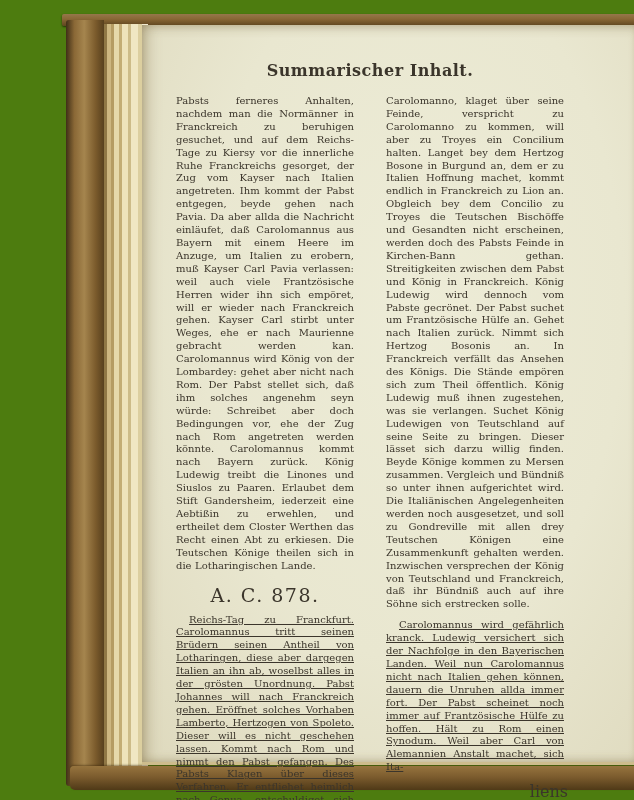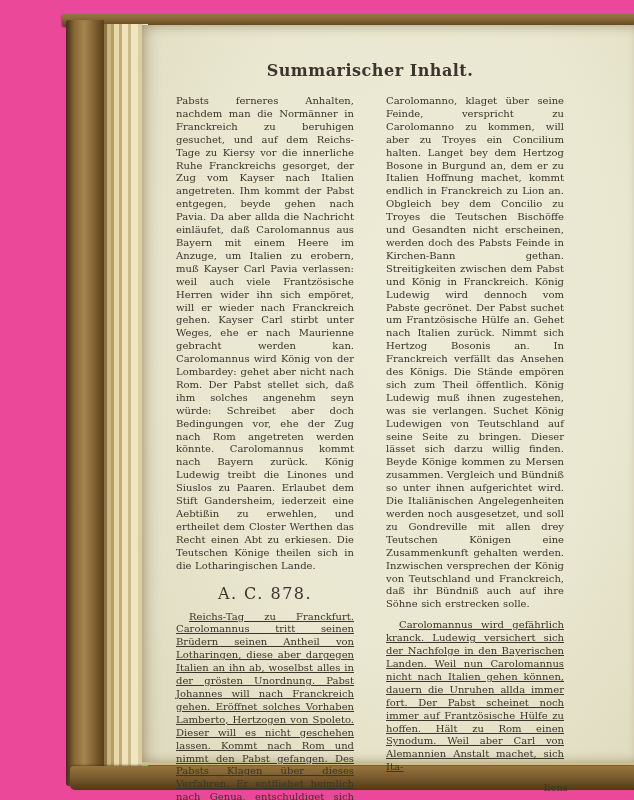--- a/index.html
+++ b/index.html
@@ -1,18 +1,18 @@
 <!DOCTYPE html>
 <html><head>
 <meta charset="utf-8">
 <style>
   html,body{margin:0;padding:0;}
   body{width:634px;height:800px;overflow:hidden;background:#272b38;
        font-family:"DejaVu Serif", serif;}
-  .scene{position:relative;width:634px;height:800px;background:#ec4899;}
+  .scene{position:relative;width:634px;height:800px;background:#4d7c0f;}
 
   
   .cover-top{position:absolute;left:62px;top:14px;width:572px;height:12px;
     background:linear-gradient(180deg,#96774a 0%,#8a6836 40%,#5e451f 100%);
     border-radius:2px 0 0 2px;box-shadow:0 1px 2px rgba(0,0,0,.6);}
   .cover-left{position:absolute;left:66px;top:20px;width:38px;height:766px;
     background:linear-gradient(90deg,#3f2f17 0%,#8a6836 22%,#a5854e 48%,#7b5b2c 78%,#57401e 100%);
     border-radius:3px 0 0 3px;}
   .page-stack{position:absolute;left:104px;top:24px;width:44px;height:748px;
     background:linear-gradient(90deg,
@@ -33,23 +33,23 @@
 
   .running-head{position:absolute;top:36px;left:26px;width:404px;
     text-align:center;font-size:16px;font-weight:bold;letter-spacing:.5px;
     color:#3b352b;}
   .columns{position:absolute;top:62px;left:26px;width:404px;
     display:flex;gap:16px;}
   .col{width:194px;}
   .body-par{margin:8px;font-size:10px;line-height:12.9px;text-align:justify;
     color:#3b352b;word-spacing:.3px;}
   .body-par.indent{text-indent:13px;text-decoration:underline;}
-  .ac-heading{margin:11px 0 6px 0;text-align:center;font-size:16px;
+  .ac-heading{margin:11px 0 6px 0;text-align:center;font-size:19px;
     font-weight:normal;letter-spacing:1.5px;color:#3b352b;}
-  .catchword{margin-top:1px;text-align:right;font-size:10px;color:#3b352b;
+  .catchword{margin-top:1px;text-align:right;font-size:16px;color:#3b352b;
     padding-right:4px;}
 </style>
 </head>
 <body>
 
 <div class="scene">
   <div class="cover-top"></div>
   <div class="cover-left"></div>
   <div class="page-stack"></div>
   <div class="cover-bottom"></div>

